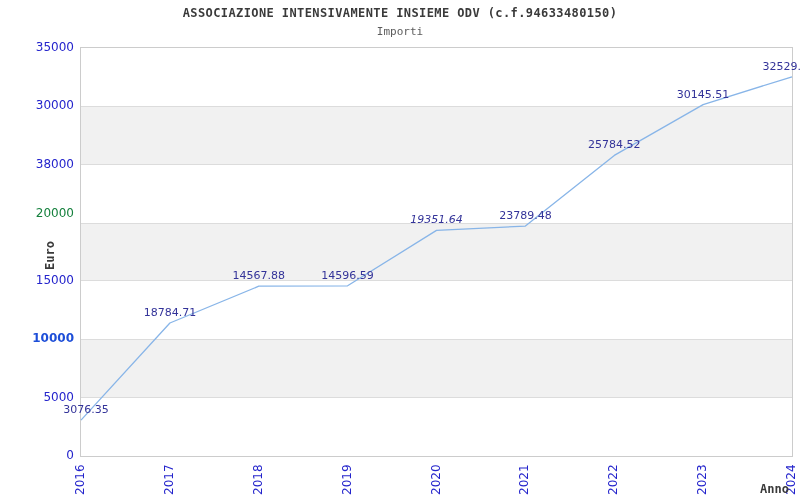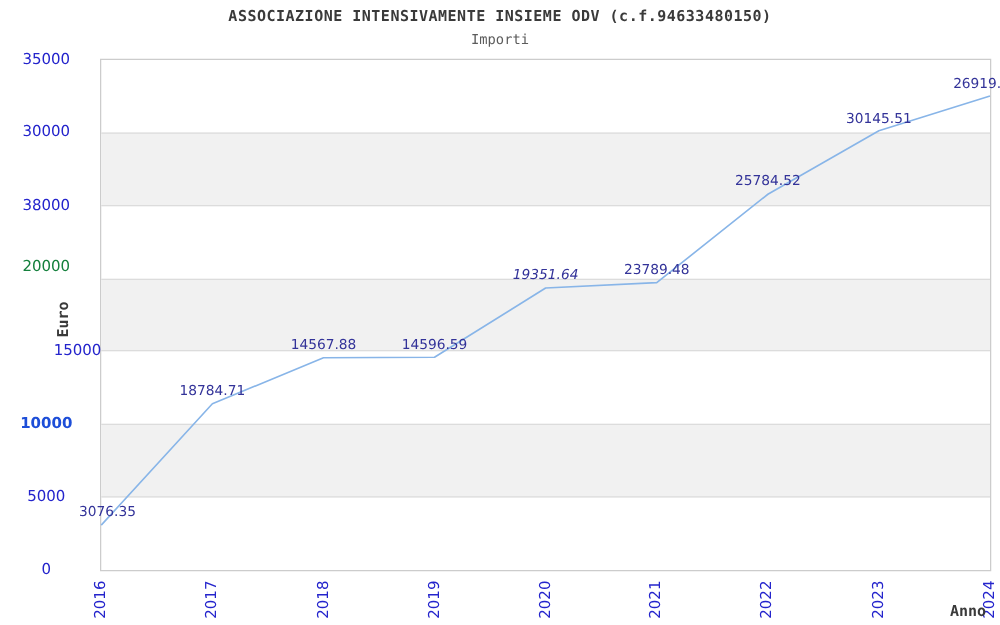--- a/index.html
+++ b/index.html
@@ -22,21 +22,21 @@
   }
   .band{
     position:absolute;left:0;width:711px;box-sizing:border-box;
     border-top:1px solid #dcdcdc;border-bottom:1px solid #dcdcdc;
   }
   .plot svg{position:absolute;left:0;top:0;overflow:visible;}
   .plabel{
     position:absolute;font-size:11px;white-space:nowrap;line-height:13px;height:13px;
   }
   .ytick{
-    position:absolute;left:0;width:74px;text-align:center;font-size:12px;line-height:14px;
+    position:absolute;left:0;width:74px;text-align:right;font-size:12px;line-height:14px;
   }
   .xtick{
     position:absolute;font-size:12px;white-space:nowrap;line-height:14px;
     transform:rotate(-90deg);transform-origin:0 0;
   }
   .yaxis-label{
     position:absolute;left:43px;top:270px;
     font-family:"DejaVu Sans Mono",monospace;font-weight:bold;font-size:12px;color:#3a3a3a;
     transform:rotate(-90deg);transform-origin:0 0;white-space:nowrap;
   }
@@ -61,28 +61,28 @@
         <polyline points="0.0,372.1 88.9,275.0 177.8,238.2 266.6,237.8 355.5,182.4 444.4,178.1 533.3,107.4 622.1,56.6 711.0,28.8" fill="none" stroke="#88b5e8" stroke-width="1.3" stroke-linejoin="round"></polyline>
       </svg>
       <div class="plabel" style="color: rgb(51, 51, 153); top: 355.1px; left: 5px; transform: translateX(-50%);">3076.35</div>
       <div class="plabel" style="color: rgb(51, 51, 153); top: 258px; left: 88.9px; transform: translateX(-50%);">18784.71</div>
       <div class="plabel" style="color: rgb(51, 51, 153); top: 221.2px; left: 177.8px; transform: translateX(-50%);">14567.88</div>
       <div class="plabel" style="color: rgb(51, 51, 153); top: 220.8px; left: 266.6px; transform: translateX(-50%);">14596.59</div>
       <div class="plabel" style="color: rgb(51, 51, 153); top: 165.4px; left: 355.5px; transform: translateX(-50%); font-style: italic;">19351.64</div>
       <div class="plabel" style="color: rgb(51, 51, 153); top: 161.1px; left: 444.4px; transform: translateX(-50%);">23789.48</div>
       <div class="plabel" style="color: rgb(51, 51, 153); top: 90.4px; left: 533.3px; transform: translateX(-50%);">25784.52</div>
       <div class="plabel" style="color: rgb(51, 51, 153); top: 39.6px; left: 622.1px; transform: translateX(-50%);">30145.51</div>
-      <div class="plabel" style="color: rgb(51, 51, 153); top: 11.8px; right: -9px;">26919.</div>
+      <div class="plabel" style="color: rgb(51, 51, 153); top: 11.8px; right: -9px;">32529.</div>
     </div>
 
   <div id="yticks">
       <div class="ytick" style="color: rgb(36, 36, 204); top: 448px;">0</div>
       <div class="ytick" style="color: rgb(36, 36, 204); top: 389.7px;">5000</div>
       <div class="ytick" style="color: #1d4ed8; top: 331.4px; font-weight: bold;">10000</div>
-      <div class="ytick" style="color: rgb(36, 36, 204); top: 273.1px; margin-left: 25px;">15000</div>
+      <div class="ytick" style="color: rgb(36, 36, 204); top: 273.1px;">15000</div>
       <div class="ytick" style="color: #15803d; top: 206px;">20000</div>
       <div class="ytick" style="color: rgb(36, 36, 204); top: 156.6px;">38000</div>
       <div class="ytick" style="color: rgb(36, 36, 204); top: 98.3px;">30000</div>
       <div class="ytick" style="color: rgb(36, 36, 204); top: 40px;">35000</div>
     </div>
   <div id="xticks">
       <div class="xtick" style="color: rgb(36, 36, 204); left: 73px; top: 495px;">2016</div>
       <div class="xtick" style="color: rgb(36, 36, 204); left: 161.9px; top: 495px;">2017</div>
       <div class="xtick" style="color: rgb(36, 36, 204); left: 250.8px; top: 495px;">2018</div>
       <div class="xtick" style="color: rgb(36, 36, 204); left: 339.6px; top: 495px;">2019</div>

